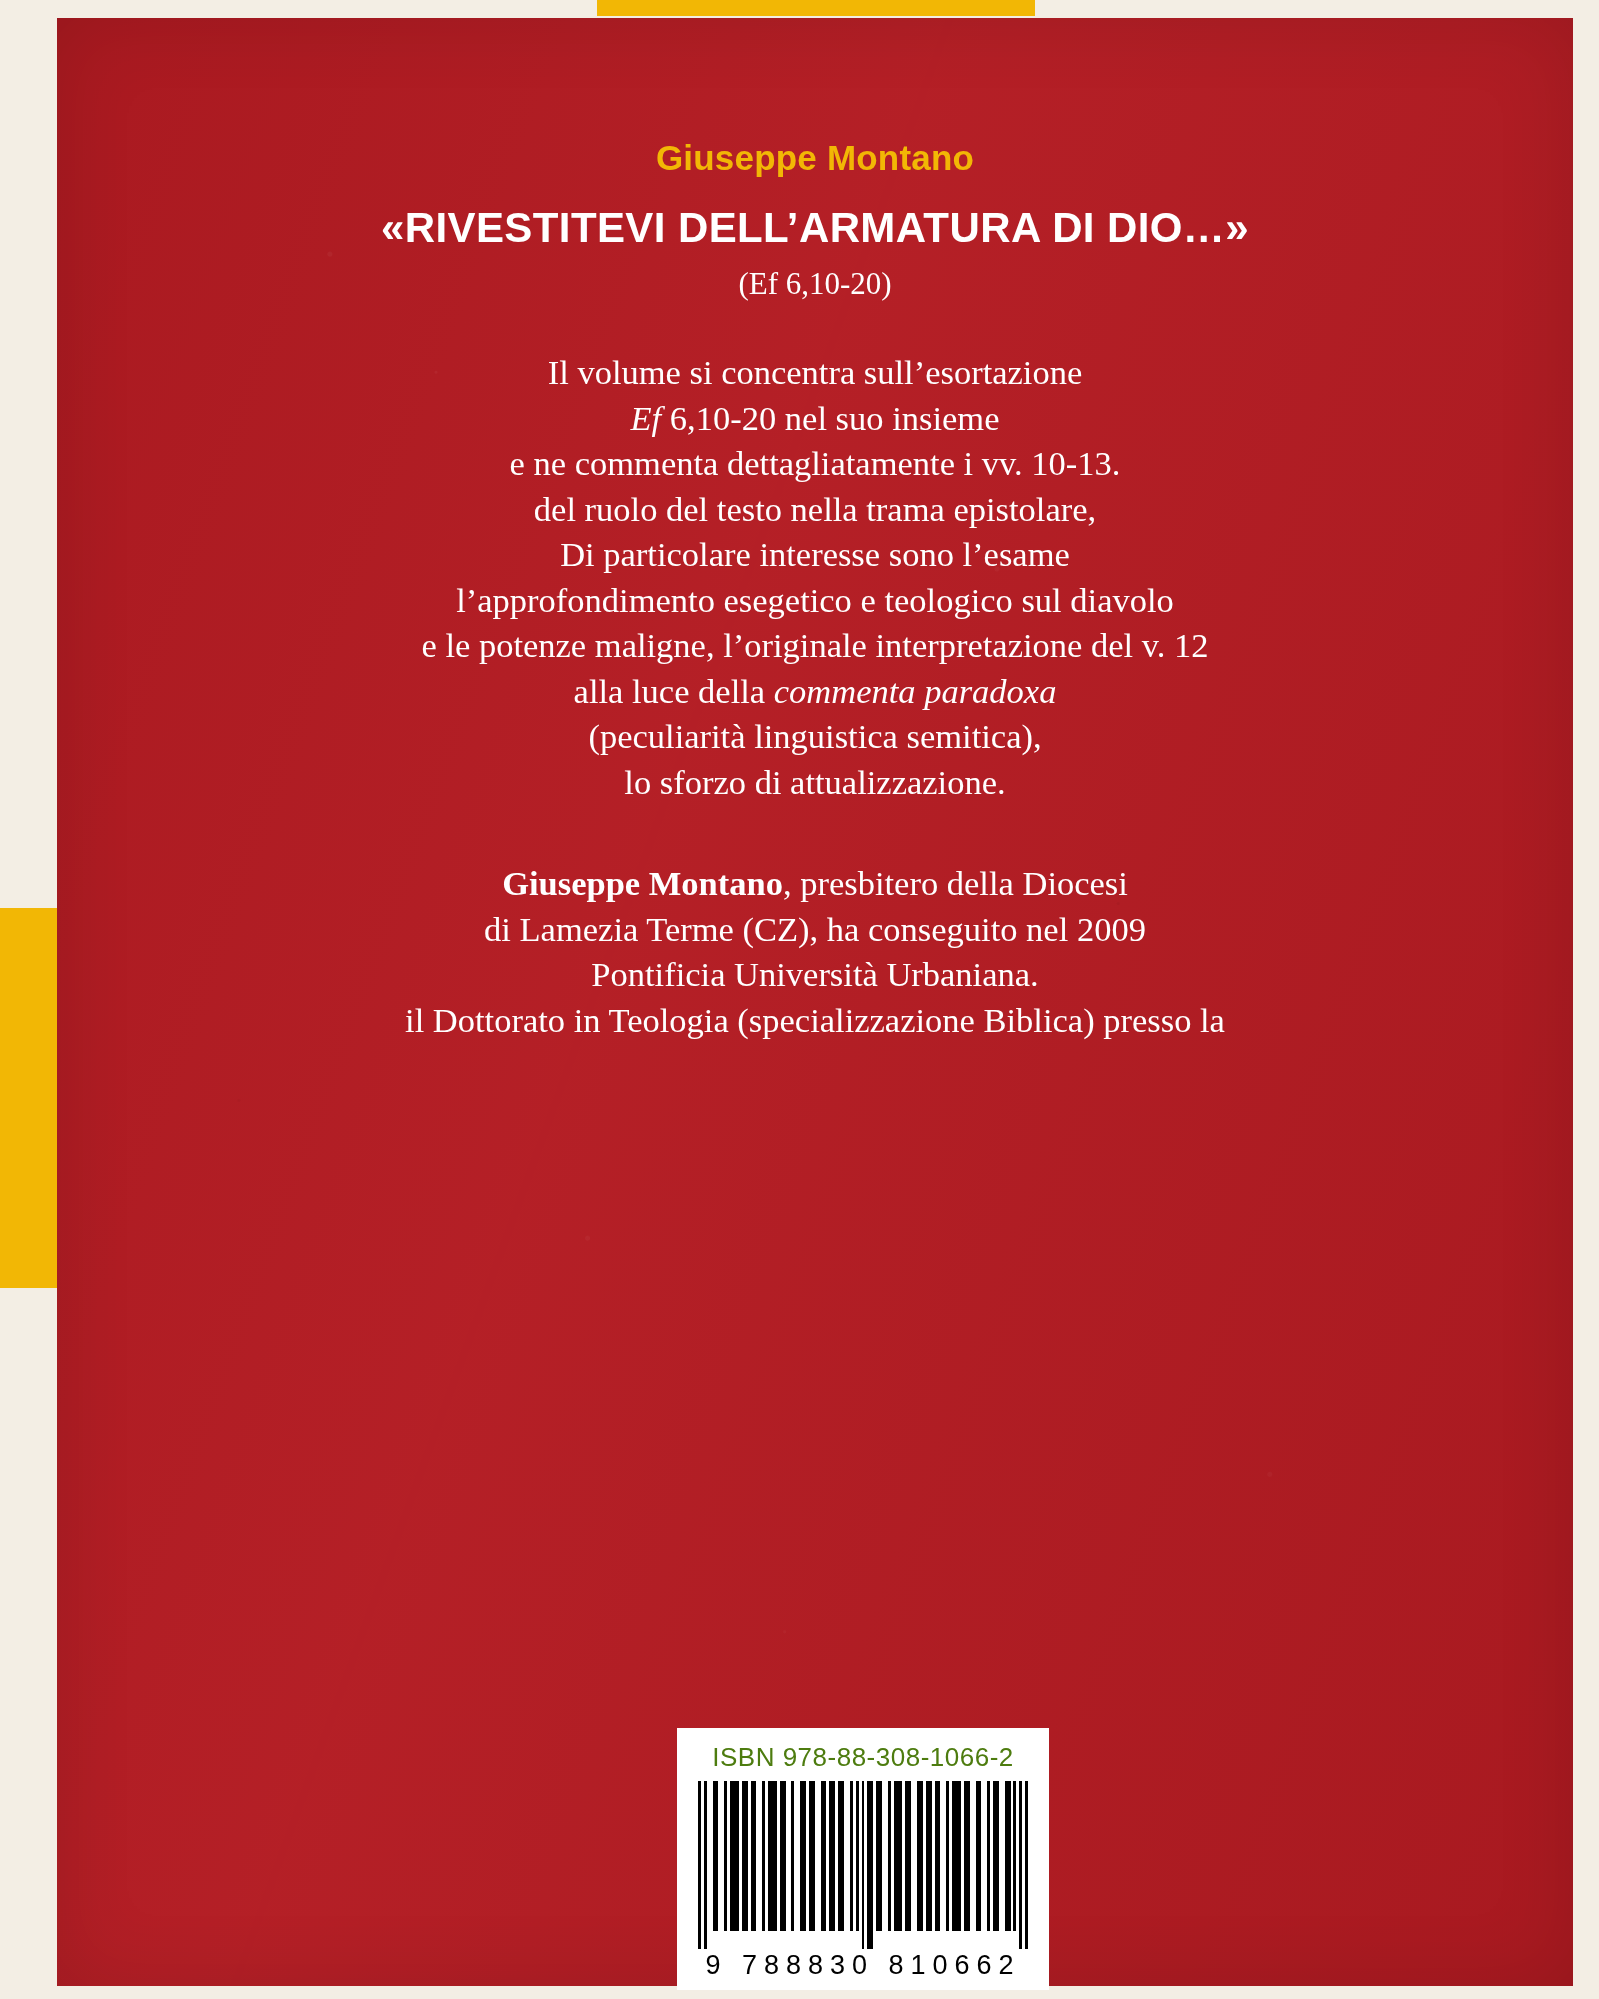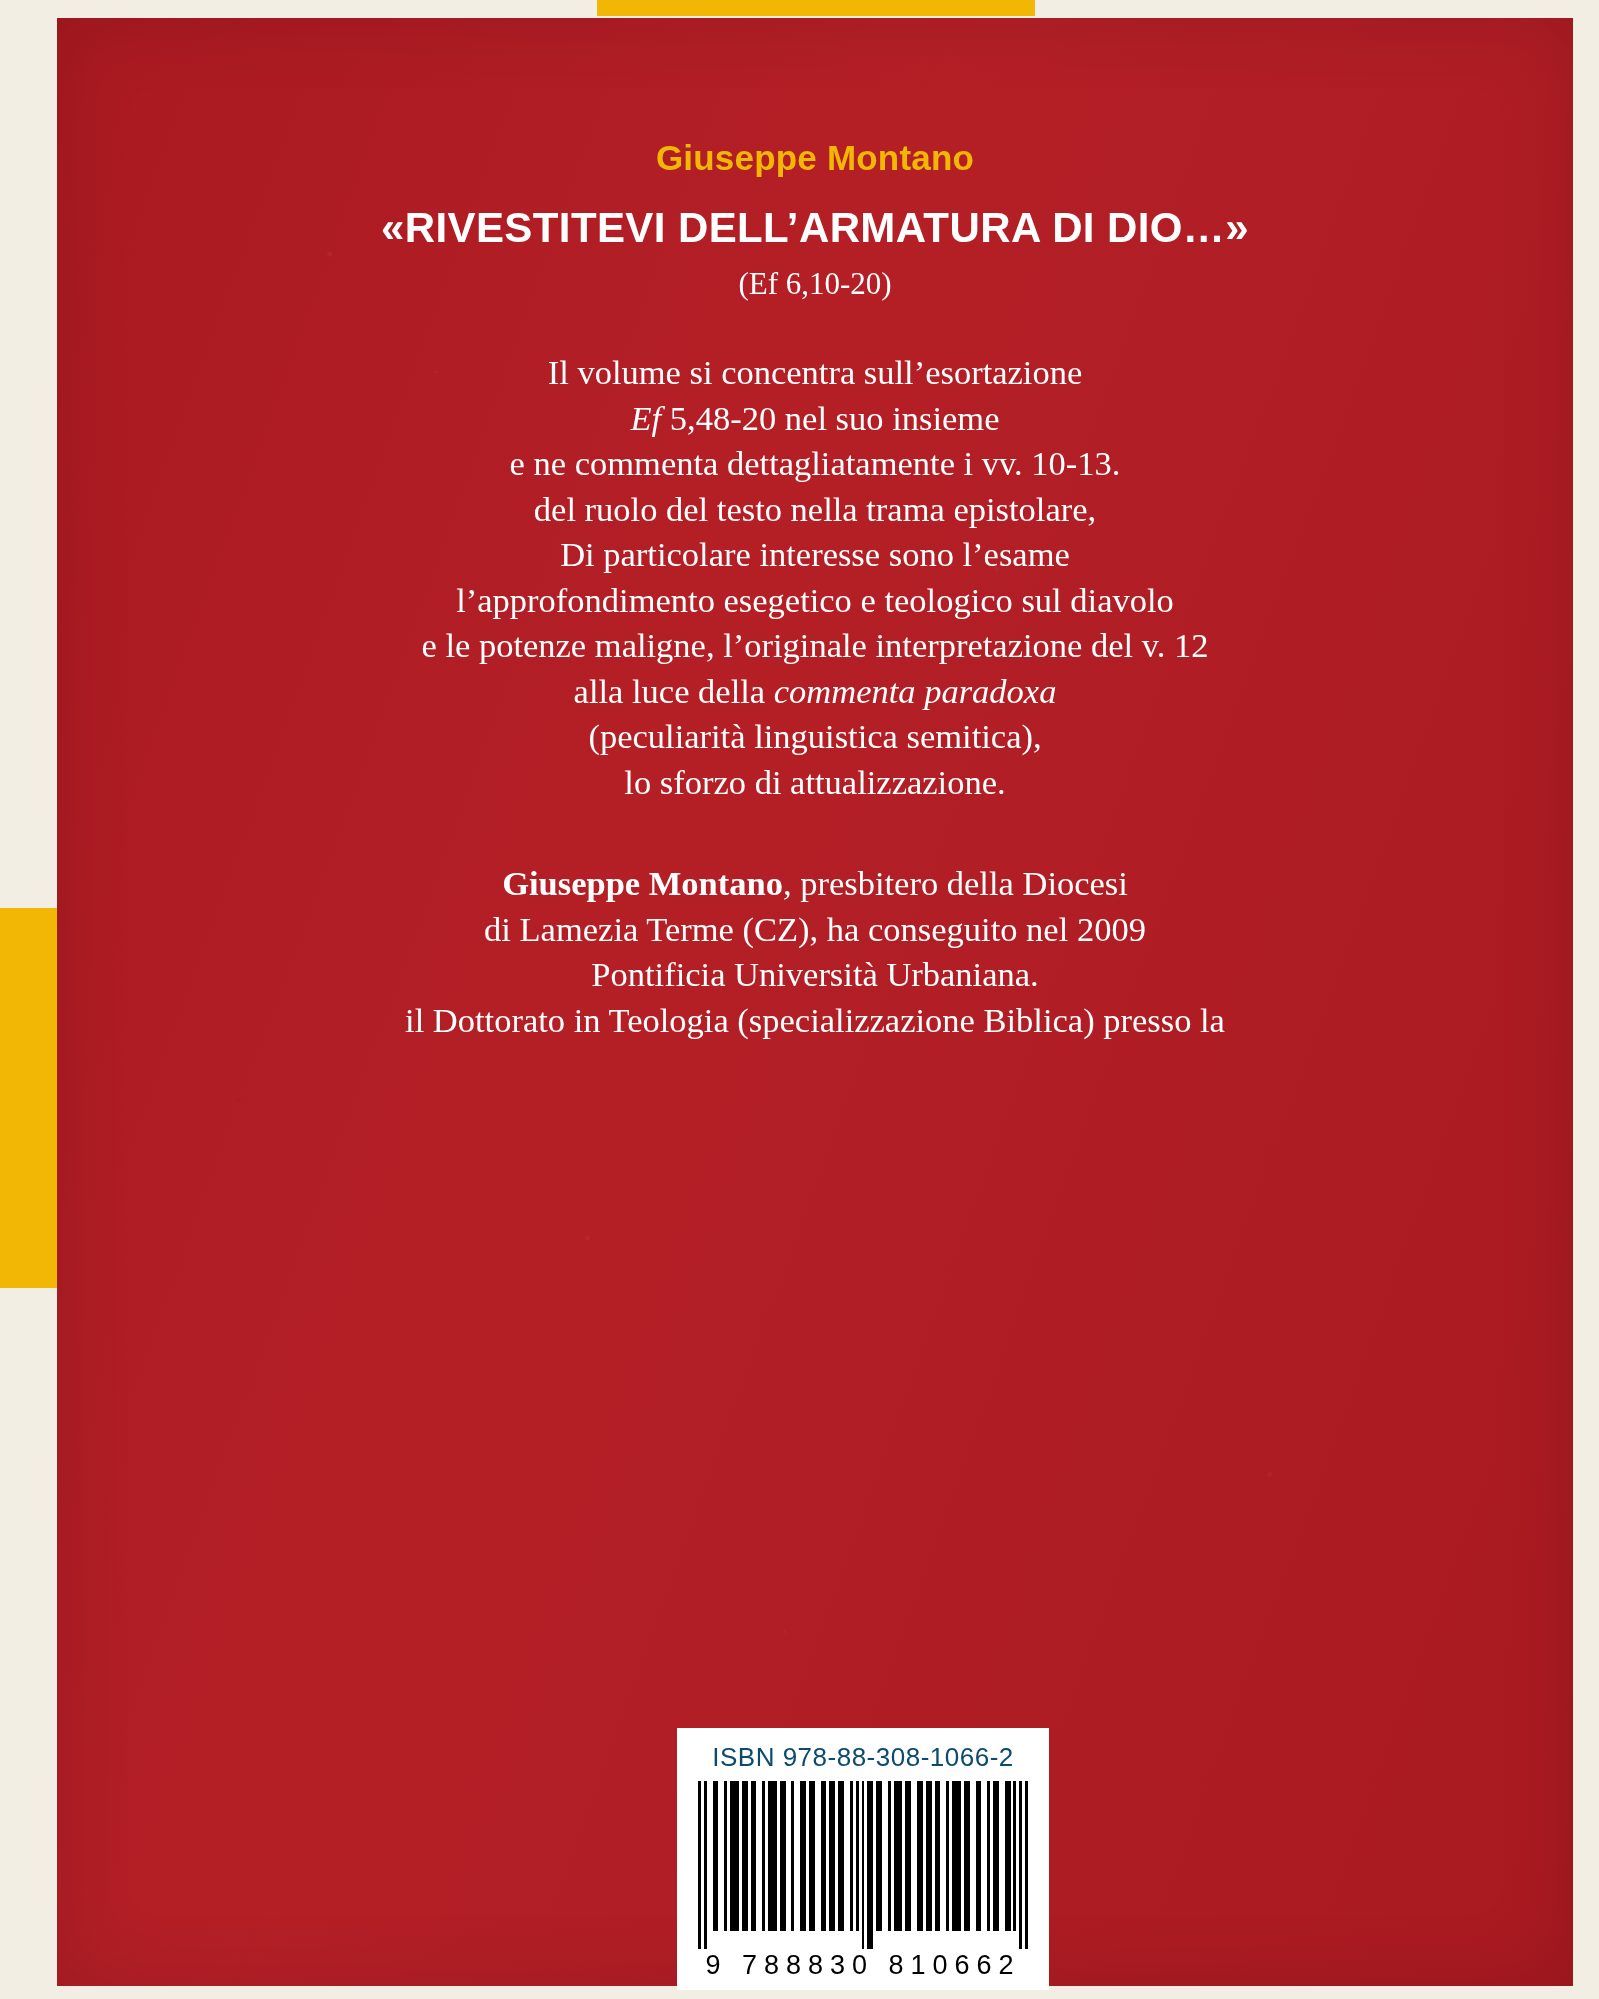--- a/index.html
+++ b/index.html
@@ -130,21 +130,21 @@
     left: 620px;
     top: 1710px;
     width: 372px;
     height: 262px;
     background: #ffffff;
     padding: 0;
   }
   #isbn-text {
     font-family: "Liberation Sans", sans-serif;
     font-size: 26px;
-    color: #0c4a6e;
+    color: #4d7c0f;
     text-align: center;
     padding-top: 14px;
     letter-spacing: .5px;
   }
   #bars {
     margin: 8px auto 0 auto;
     width: 330px;
     height: 168px;
     display: flex;
     align-items: flex-start;
@@ -182,21 +182,21 @@
       <div class="author-top">Giuseppe Montano</div>
 
       <div class="title">«RIVESTITEVI DELL’ARMATURA DI DIO…»</div>
 
       <div class="reference">(Ef 6,10-20)</div>
 
       <div class="blurb">
         <div>Il volume si concentra sull’esortazione</div>
         <div>
           <span class="it">Ef</span>
-          <span> 5,48-20 nel suo insieme</span>
+          <span> 6,10-20 nel suo insieme</span>
         </div>
         <div>e ne commenta dettagliatamente i vv. 10-13.</div>
         <div>del ruolo del testo nella trama epistolare,</div>
         <div>Di particolare interesse sono l’esame</div>
         <div>l’approfondimento esegetico e teologico sul diavolo</div>
         <div>e le potenze maligne, l’originale interpretazione del v. 12</div>
         <div>
           <span>alla luce della </span><span class="it">commenta paradoxa</span>
         </div>
         <div>(peculiarità linguistica semitica),</div>

